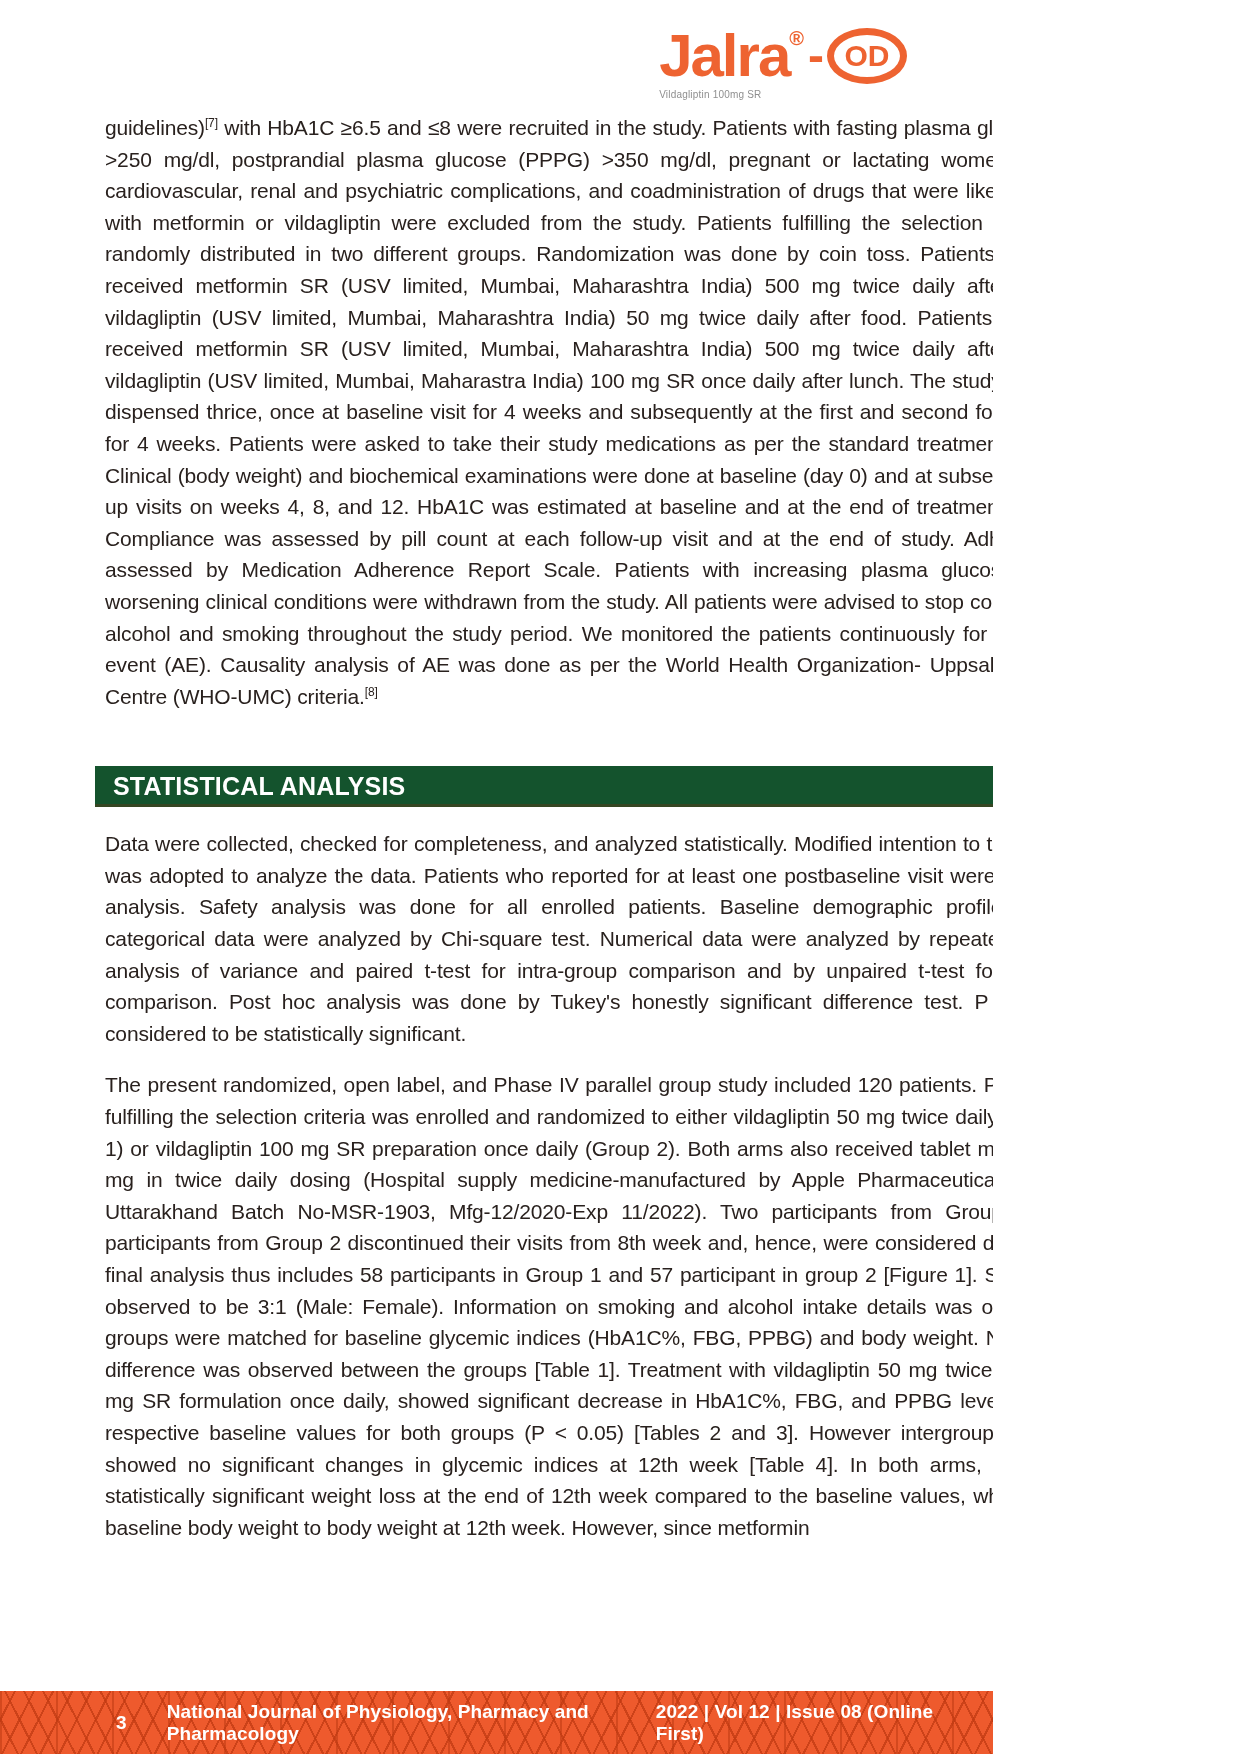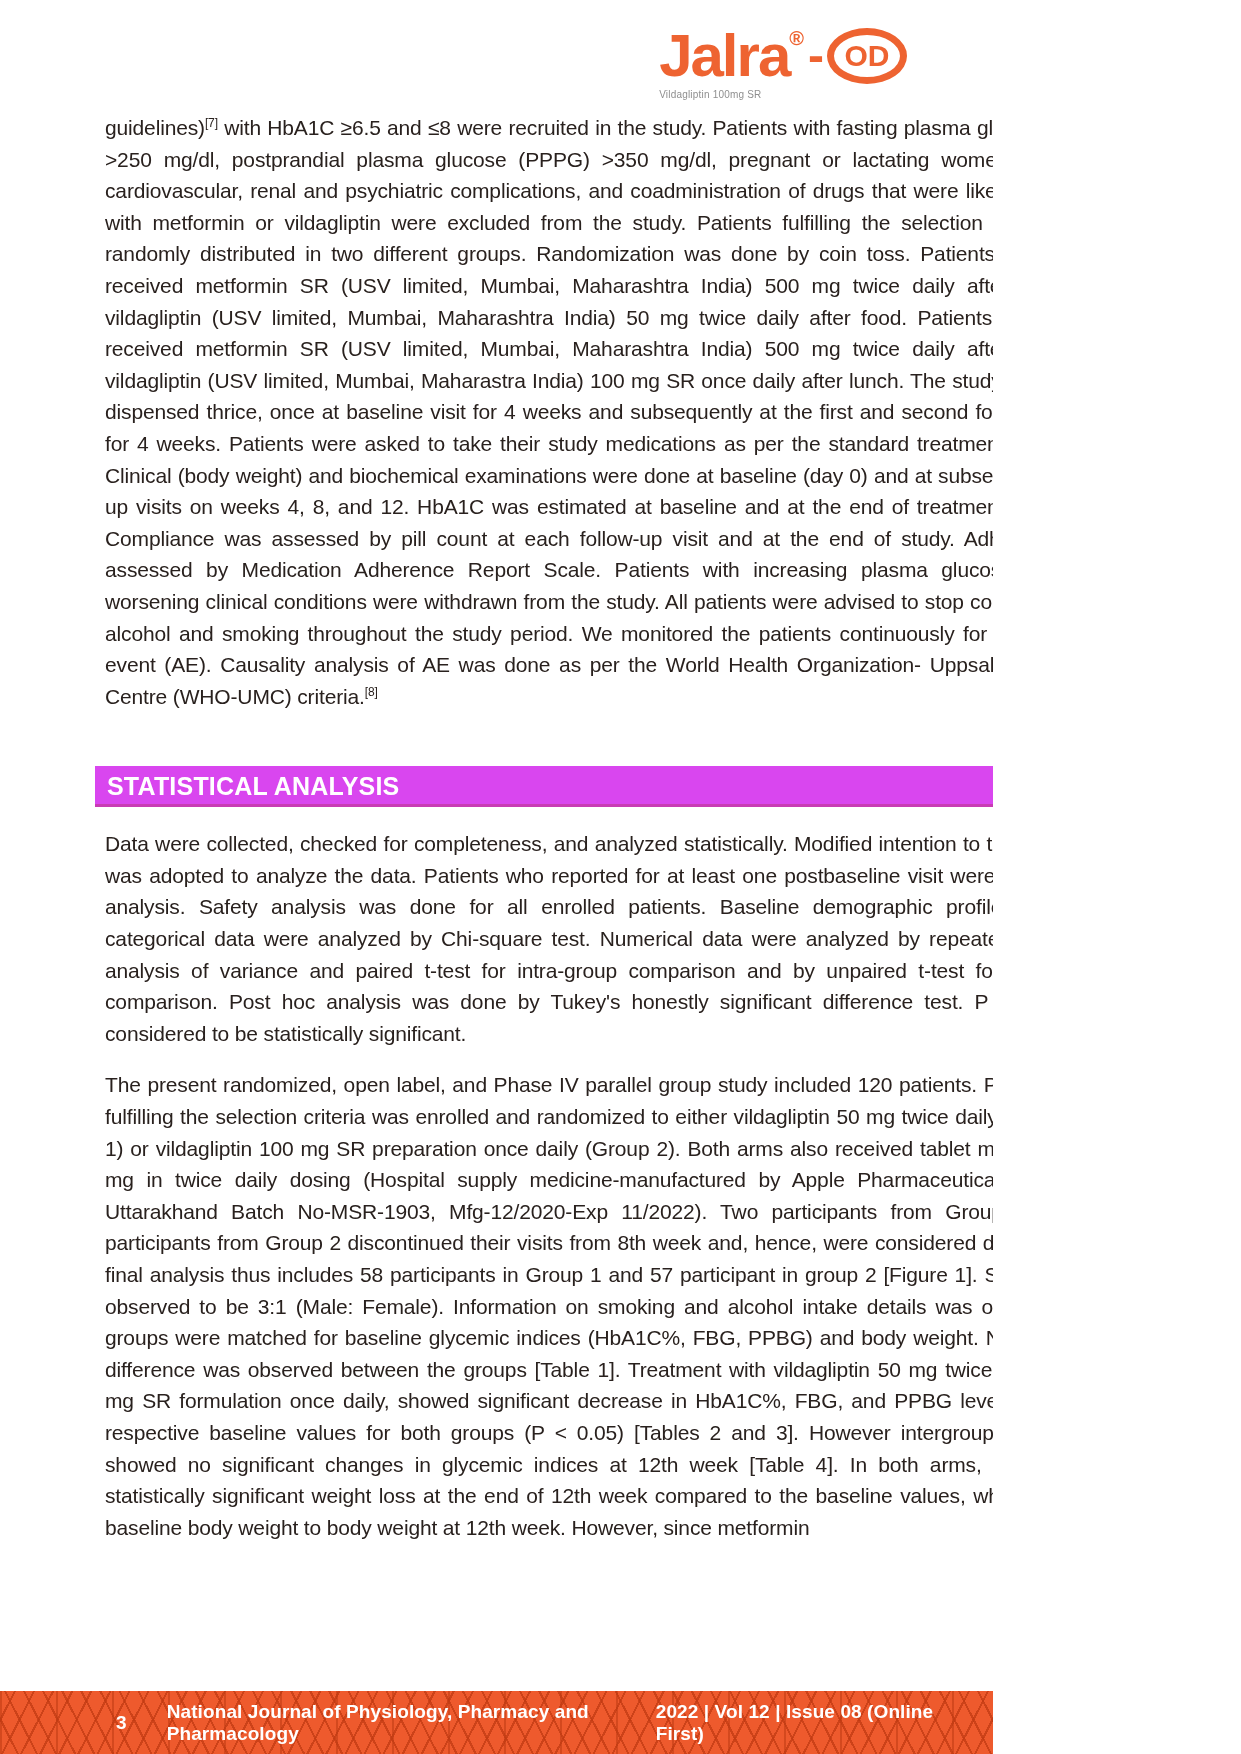--- a/index.html
+++ b/index.html
@@ -87,22 +87,22 @@
   .body-para sup {
     font-size: 12px;
     line-height: 0;
     vertical-align: 8px;
   }
   .section-bar {
     box-sizing: border-box;
     margin: 54px -5px 0 -10px;
     height: 41px;
     line-height: 41px;
-    padding-left: 12px;
-    background: #d946ef;
+    padding-left: 18px;
+    background: #14532d;
     box-shadow: inset 0 -3px 0 rgba(150,30,5,0.25);
     color: #ffffff;
     font-size: 25px;
     font-weight: 700;
     letter-spacing: 0.2px;
   }
   .section-bar.results-gap { margin-top: 30px; }
   .after-bar { margin-top: 21px; }
   .para3-gap { margin-top: 20px; }
 

